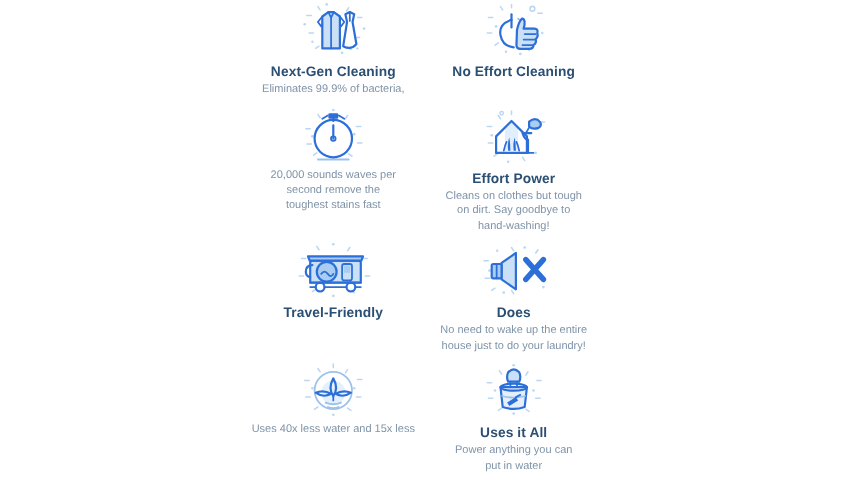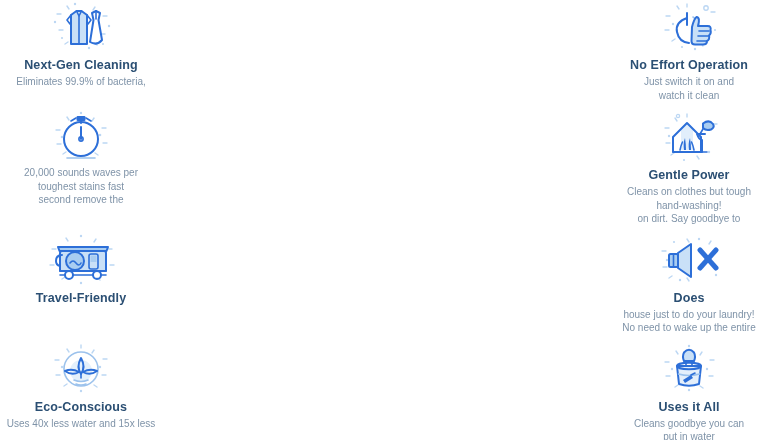--- a/index.html
+++ b/index.html
@@ -17,21 +17,21 @@
 
   #features-grid {
     position: relative;
     width: 770px;
     height: 440px;
     box-sizing: border-box;
   }
 
   .feature-row {
     display: flex;
-    justify-content: space-between;
+    justify-content: center;
     align-items: flex-start;
     width: 100%;
   }
 
   .feature-card {
     width: 162px;
     display: flex;
     flex-direction: column;
     align-items: center;
     text-align: center;
@@ -159,25 +159,21 @@
           <path class="stroke-main" d="M34 13 L34 25"></path>
           <path class="stroke-light" d="M40 17 Q46 21 46 27"></path>
 
           <path class="fill-light" d="M39 26 Q41 19 43 17 Q47 17 45 25 L55 25 Q59 25 58 29 Q59 33 57 35 Q58 39 55 41 Q55 44 51 44 L41 44 Q38 44 38 41 Z"></path>
           <path class="stroke-main" d="M39 27 Q41 19 43.5 17 Q47.5 17.5 45 26 L54.5 26 Q58.5 26 57.5 30 Q58.5 33.5 56 35.5 Q57 39.5 54 41 Q54 44.5 50 44.5 L42 44.5 Q38.5 44.5 38.5 41 Z"></path>
           <path class="stroke-thin" d="M46 31 L56 31"></path>
           <path class="stroke-thin" d="M45 36 L55 36"></path>
           <path class="stroke-thin" d="M44 41 L53 41"></path>
         </svg>
       </div>
-      <div class="feature-title">No Effort Operation</div>
-      <div class="feature-desc">
-        <div>Just switch it on and</div>
-        <div>watch it clean</div>
-      </div>
+      <div class="feature-title">No Effort Cleaning</div>
     </div>
   </div>
 
   <div class="feature-row" id="row-2">
 
     <div class="feature-card">
       <div class="feature-icon">
         <svg width="72" height="54" viewBox="0 0 72 54">
           <g class="spark">
             <path d="M11 20 L15 20"></path>
@@ -202,22 +198,22 @@
           <path class="stroke-main" d="M36 29 L36 17"></path>
 
           <rect class="fill-deep" x="31.5" y="6" width="9" height="5" rx="1.2"></rect>
           <path class="stroke-main" d="M36 11 L36 13"></path>
           <path class="stroke-thin" d="M31 8 L26 11"></path>
           <path class="stroke-thin" d="M41 8 L46 11"></path>
         </svg>
       </div>
       <div class="feature-desc">
         <div>20,000 sounds waves per</div>
+        <div>second remove the</div>
         <div>toughest stains fast</div>
-        <div>second remove the</div>
       </div>
     </div>
 
     <div class="col-gap"></div>
 
     <div class="feature-card">
       <div class="feature-icon">
         <svg width="72" height="54" viewBox="0 0 72 54">
           <g class="spark">
             <path d="M12 18 L16 18"></path>
@@ -245,25 +241,25 @@
           <path class="stroke-thin" d="M41 40 Q40 35 38.5 32"></path>
 
           <path class="fill-mid" d="M50 13 Q56 9 60 14 Q62 17 58 19 Q53 21 50 18 Z"></path>
           <path class="stroke-main" d="M50 13.5 Q56 9 60 14 Q62 17.5 58 19.5 Q53 21 50 18 Z"></path>
           <path class="stroke-thin" d="M50 19 L47 24"></path>
 
           <path class="stroke-main" d="M52 24 L44 24 Q46 30 49 30 L49 42"></path>
           <path class="stroke-thin" d="M44 42 L54 42"></path>
         </svg>
       </div>
-      <div class="feature-title">Gentle Power</div>
+      <div class="feature-title">Effort Power</div>
       <div class="feature-desc">
         <div>Cleans on clothes but tough</div>
+        <div>on dirt. Say goodbye to</div>
         <div>hand-washing!</div>
-        <div>on dirt. Say goodbye to</div>
       </div>
     </div>
   </div>
 
   <div class="feature-row" id="row-3">
 
     <div class="feature-card">
       <div class="feature-icon">
         <svg width="86" height="54" viewBox="0 0 86 54">
           <g class="spark">
@@ -336,22 +332,22 @@
           <rect class="fill-mid" x="16" y="21" width="9" height="13" rx="1.5"></rect>
           <rect class="stroke-main" x="16" y="21" width="9" height="13" rx="1.5"></rect>
           <path class="stroke-thin" d="M20.5 21 L20.5 34"></path>
 
           <path class="stroke-main" style="stroke-width:5" d="M47 17 L63 35"></path>
           <path class="stroke-main" style="stroke-width:5" d="M63 17 L47 35"></path>
         </svg>
       </div>
       <div class="feature-title">Does</div>
       <div class="feature-desc">
+        <div>No need to wake up the entire</div>
         <div>house just to do your laundry!</div>
-        <div>No need to wake up the entire</div>
       </div>
     </div>
   </div>
 
   <div class="feature-row" id="row-4">
 
     <div class="feature-card">
       <div class="feature-icon">
         <svg width="72" height="54" viewBox="0 0 72 54">
           <g class="spark">
@@ -376,21 +372,20 @@
 
           <path class="stroke-main" d="M36 32 Q31 25 36 16 Q41 25 36 32 Z"></path>
           <path class="stroke-main" d="M34 30 Q27 26 20 29 Q27 34 34 30 Z"></path>
           <path class="stroke-main" d="M38 30 Q45 26 52 29 Q45 34 38 30 Z"></path>
           <path class="stroke-thin" d="M36 32 L36 36"></path>
 
           <path class="stroke-light" d="M29 38 Q36 41 43 38"></path>
           <path class="stroke-light" d="M31 42 Q36 44 41 42"></path>
         </svg>
       </div>
-      <div class="feature-title">Eco-Conscious</div>
       <div class="feature-desc" style="max-width:185px">
         <div>Uses 40x less water and 15x less</div>
 
       </div>
     </div>
 
     <div class="col-gap"></div>
 
     <div class="feature-card">
       <div class="feature-icon">
@@ -422,19 +417,19 @@
           <ellipse class="stroke-main" cx="36" cy="24" rx="12" ry="3.2"></ellipse>
 
           <path class="stroke-light" d="M25.5 32 Q36 35 46.5 32"></path>
 
           <path class="fill-deep" d="M30 38 L38 33 L40 36 L32 41 Z"></path>
           <path class="stroke-thin" d="M38 33 L42 31"></path>
         </svg>
       </div>
       <div class="feature-title">Uses it All</div>
       <div class="feature-desc">
-        <div>Cleans goodbye you can</div>
+        <div>Power anything you can</div>
         <div>put in water</div>
       </div>
     </div>
   </div>
 
 </div>
 
 </body></html>

